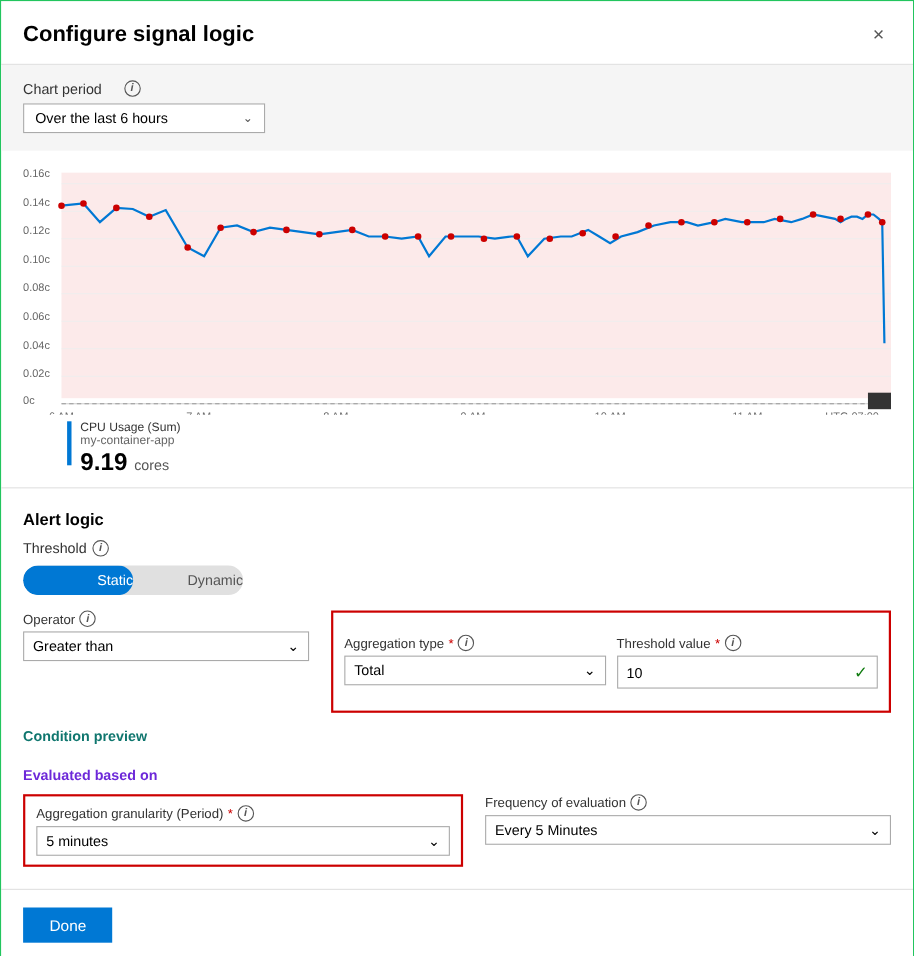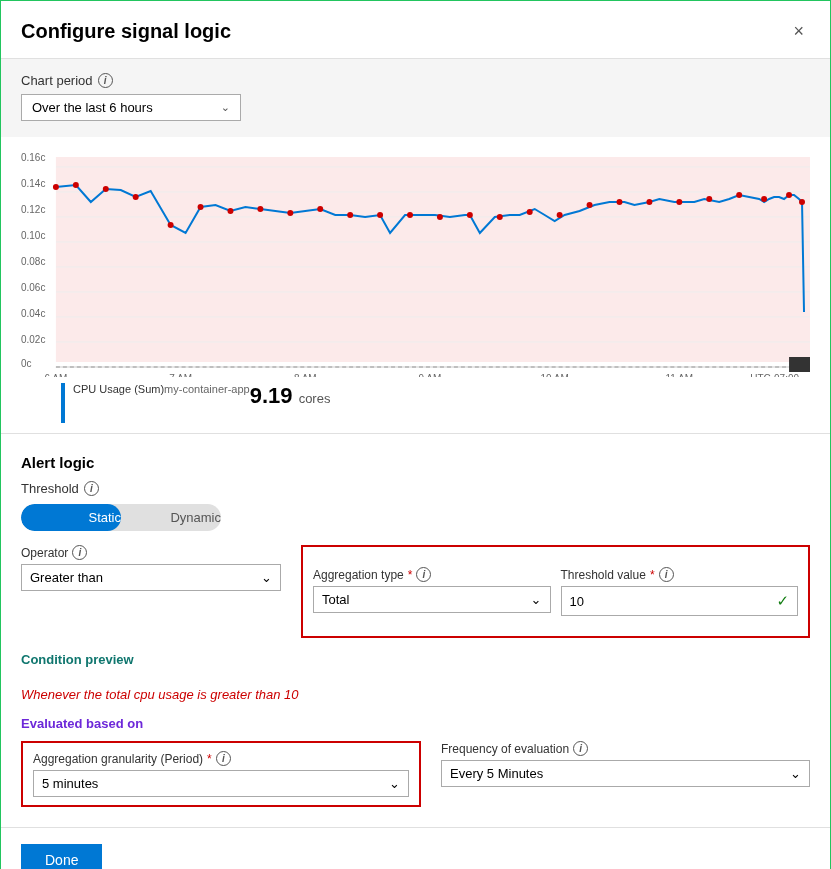--- a/index.html
+++ b/index.html
@@ -51,21 +51,21 @@
     .chart-period-section {
       background: #f5f5f5;
       padding: 14px 20px 16px 20px;
     }
     .section-label {
       font-size: 13px;
       color: #333;
       margin-bottom: 6px;
       display: flex;
       align-items: center;
-      gap: 5px;
+      gap: 20px;
     }
     .info-icon {
       display: inline-flex;
       align-items: center;
       justify-content: center;
       width: 15px;
       height: 15px;
       border-radius: 50%;
       border: 1.5px solid #555;
       font-size: 10px;
@@ -109,21 +109,21 @@
       margin-top: 6px;
       padding-left: 40px;
     }
     .legend-bar {
       width: 4px;
       height: 40px;
       background: #0078d4;
     }
     .legend-text {
       display: flex;
-      flex-direction: row;
+      flex-direction: column;
     }
     .legend-metric {
       font-size: 11px;
       color: #333;
     }
     .legend-app {
       font-size: 11px;
       color: #666;
     }
     .legend-value {
@@ -460,21 +460,20 @@
             <div class="threshold-input">
               <span>10</span>
               <span class="threshold-check">✓</span>
             </div>
           </div>
         </div>
       </div>
 
       <div class="condition-preview">
         <div class="condition-preview-label">Condition preview</div>
-        <div class="condition-preview-text">Whenever the total cpu usage is greater than 10</div>
       </div>
 
       <div class="evaluated-section">
         <div class="evaluated-title">Evaluated based on</div>
         <div class="eval-row">
 
           <div class="eval-group boxed">
             <div class="field-label">
               <span>Aggregation granularity (Period)</span>
               <span class="required-star">*</span>

